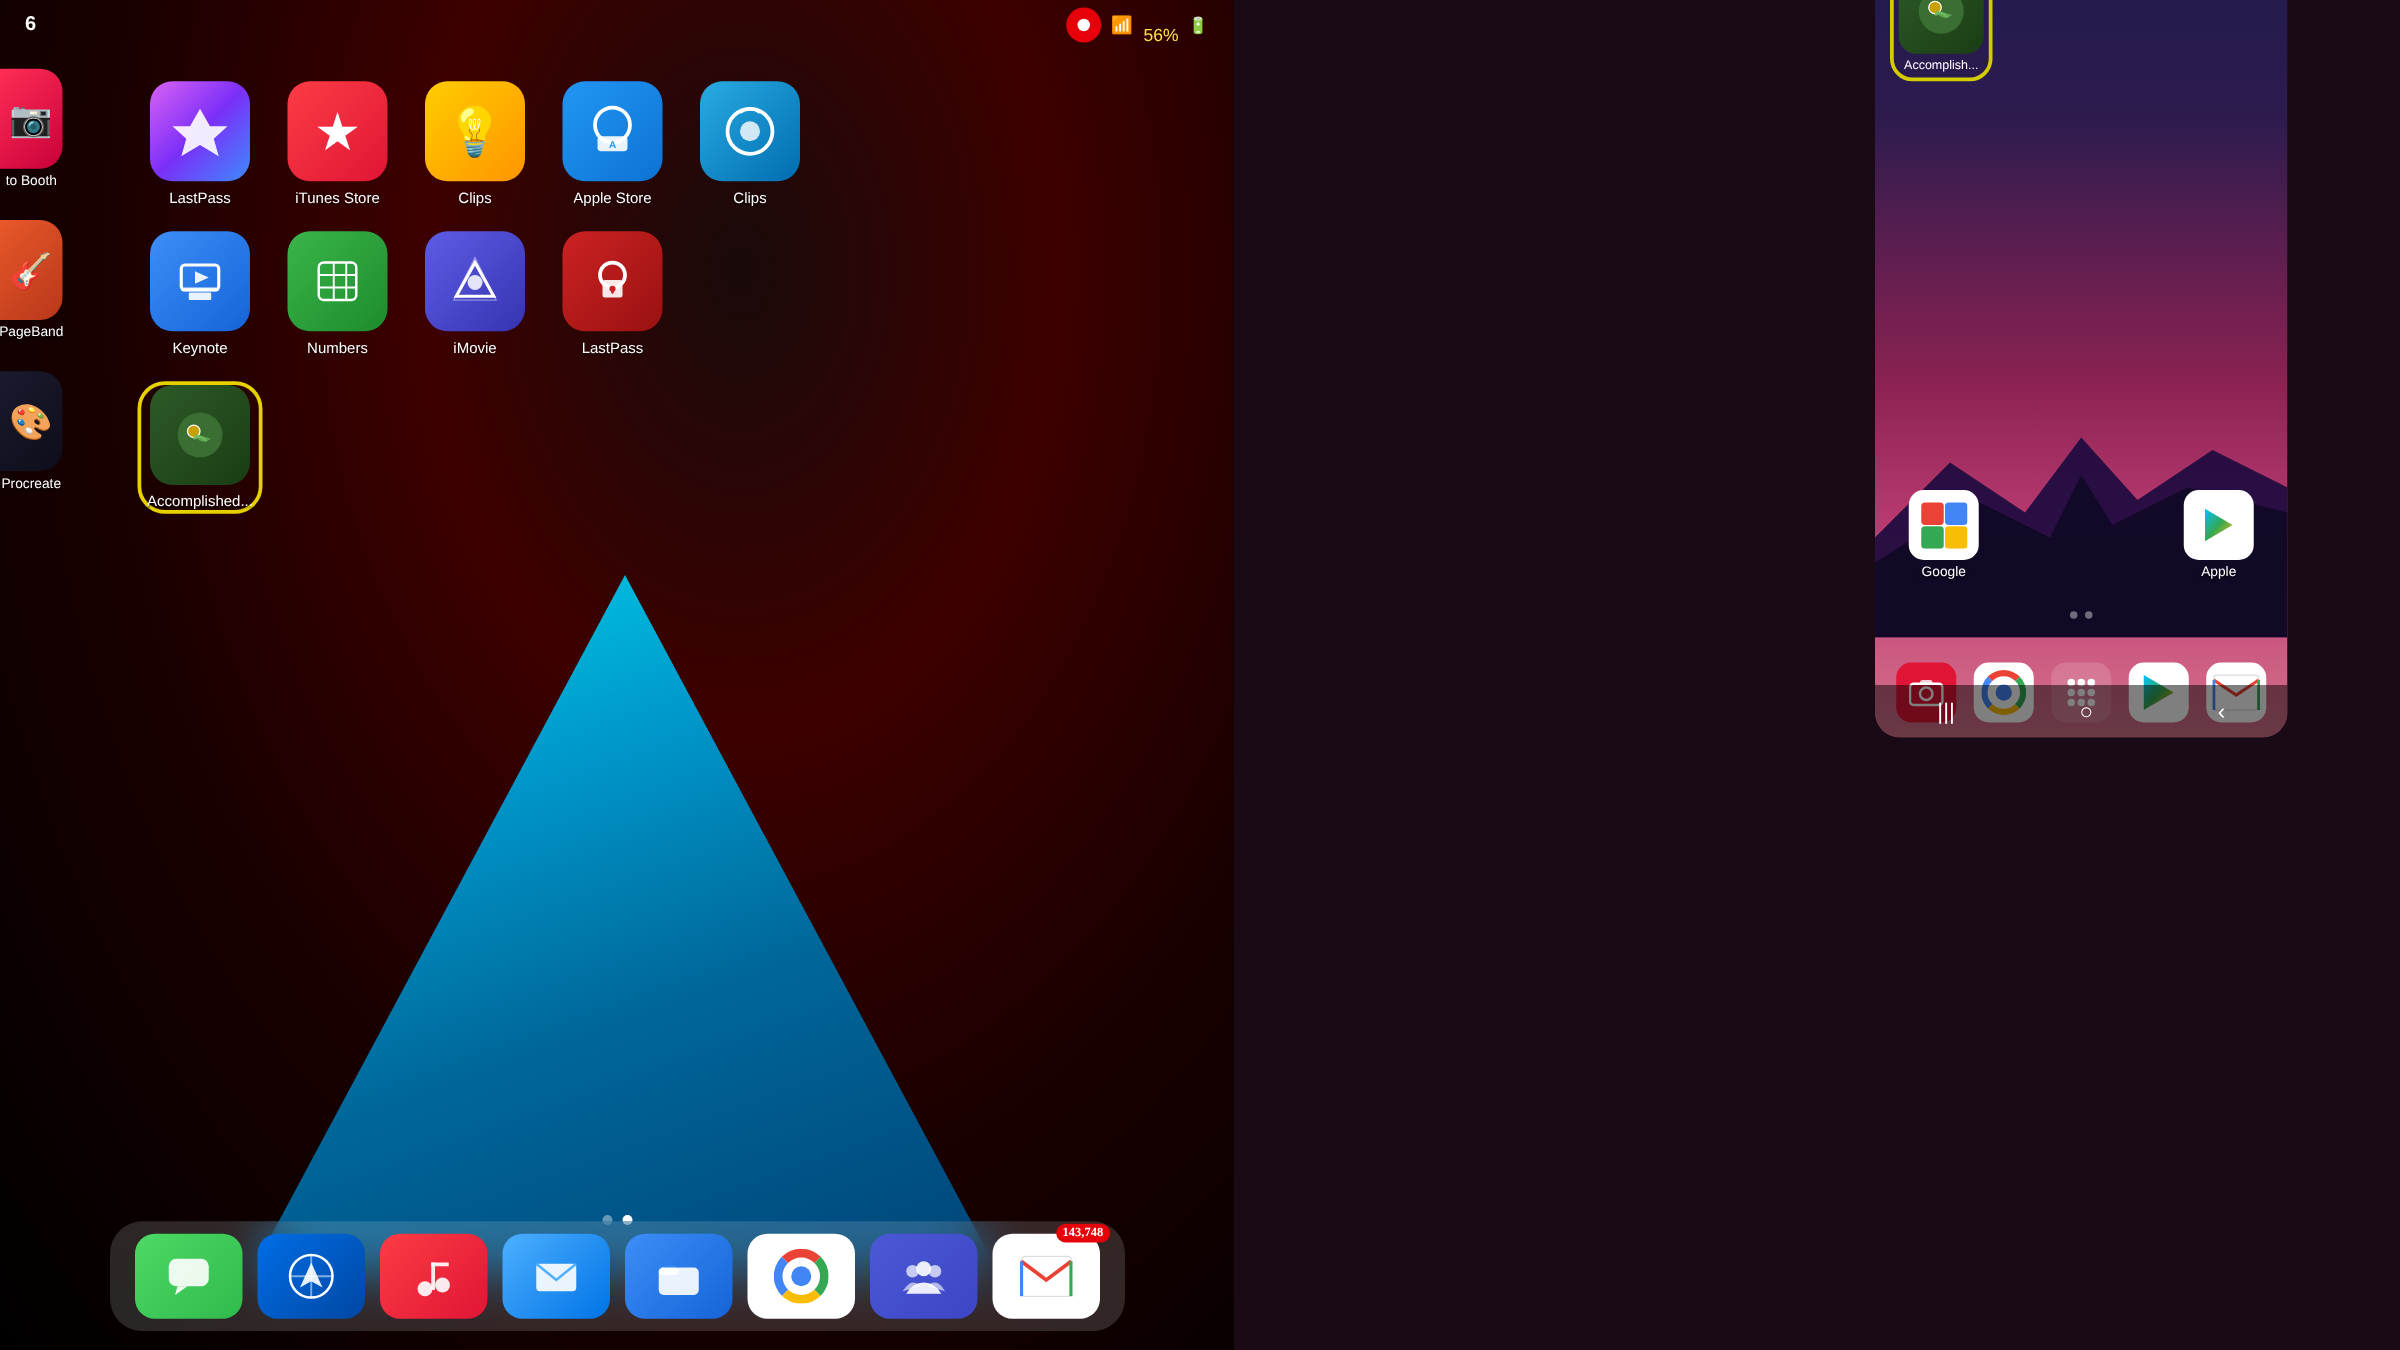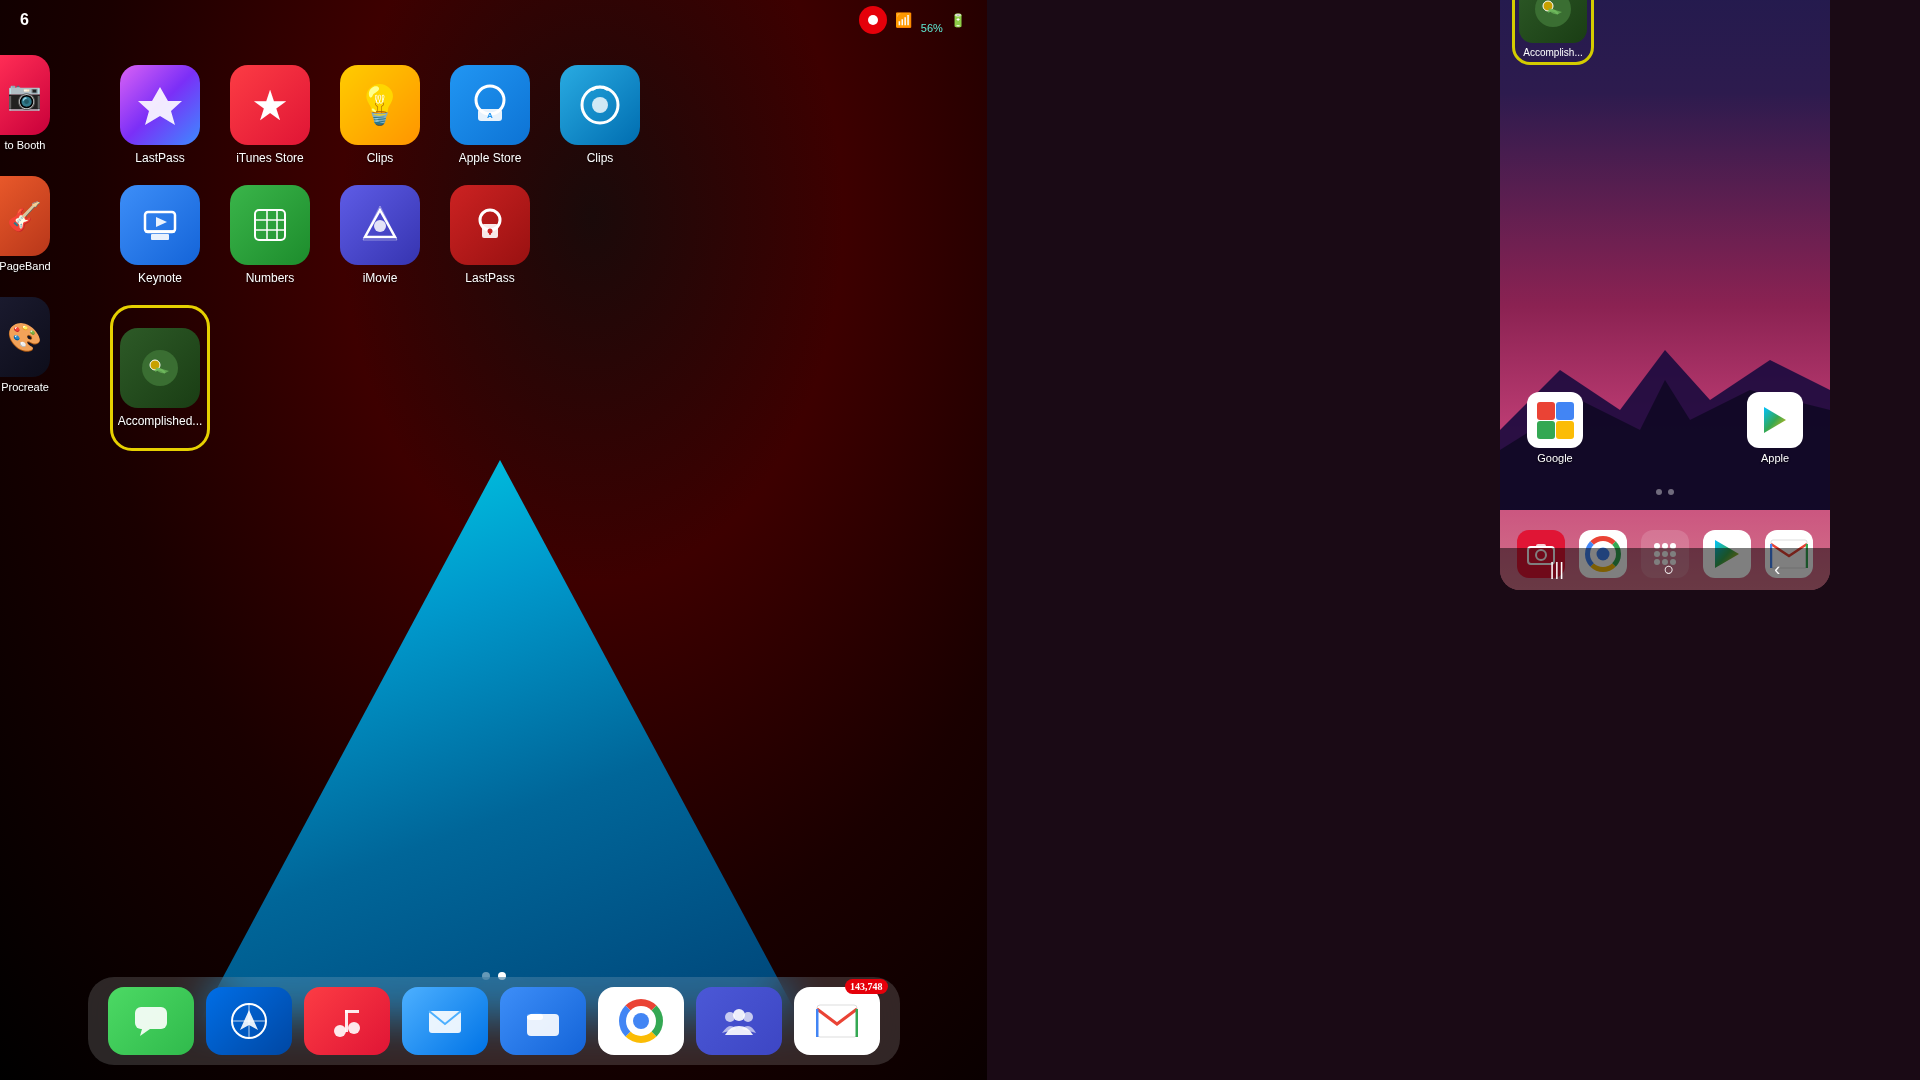--- a/index.html
+++ b/index.html
@@ -100,21 +100,21 @@
       display: flex;
       flex-direction: column;
       align-items: center;
       width: 100px;
       cursor: pointer;
     }
 
     .app-icon-wrap.highlighted {
       border: 3px solid #e6d000;
       border-radius: 22px;
-      padding: 20px;
+      padding: 0;
     }
 
     .app-icon {
       width: 80px;
       height: 80px;
       border-radius: 18px;
       display: flex;
       align-items: center;
       justify-content: center;
       margin-bottom: 6px;
@@ -444,21 +444,21 @@
   <div class="ipad-bg"></div>
   <div class="triangle-shape"></div>
 
   <div class="ipad-statusbar">
     <span class="status-left">6</span>
     <div class="record-btn">
       <div class="record-dot"></div>
     </div>
 
     <span style="color:white;font-size:14px;">📶</span>
-    <span style="color:#5eead4;font-size:11px;margin-top:16px;">56%</span>
+    <span style="color:#fde047;font-size:14px;margin-top:16px;">56%</span>
 
     <span style="color:white;font-size:13px;">🔋</span>
   </div>
 
   <div class="edge-icons">
 
     <div class="edge-icon-wrap">
       <div class="edge-icon icon-photo-booth" style="width:50px;height:80px;border-radius:0 18px 18px 0;">
         <span style="font-size:28px;">📷</span>
       </div>

